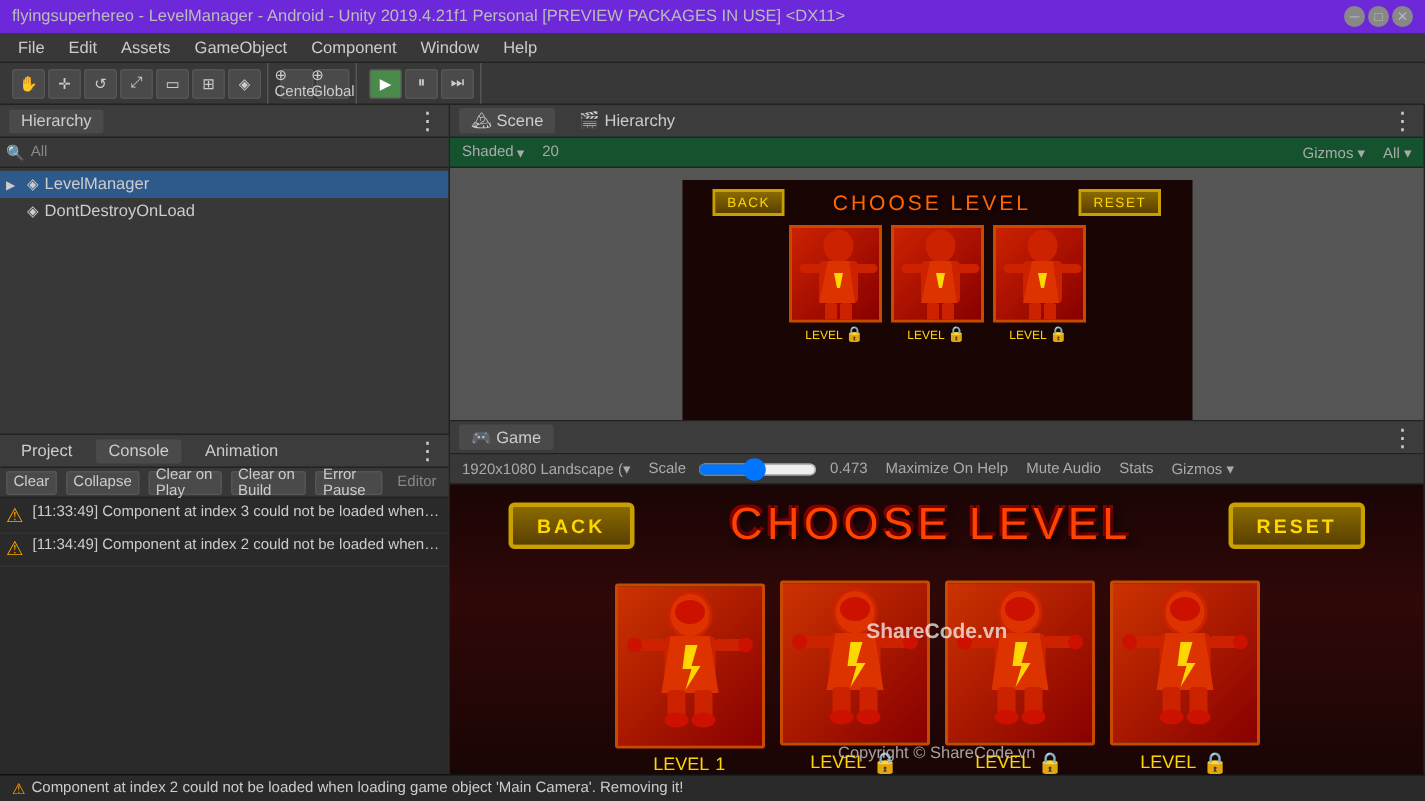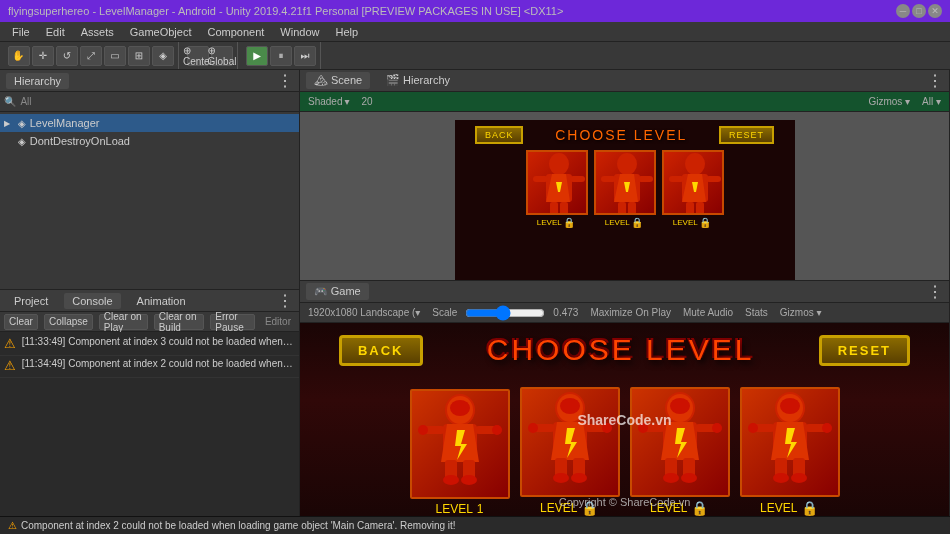--- a/index.html
+++ b/index.html
@@ -613,21 +613,21 @@
           <span>1920x1080 Landscape (▾</span>
         </div>
         <div class="scene-tb-item">
           <span>Scale</span>
         </div>
         <input type="range" min="0" max="1" step="0.01" value="0.47" style="width: 80px;">
         <div class="scene-tb-item">
           <span>0.473</span>
         </div>
         <div class="scene-tb-item">
-          <span>Maximize On Play</span>
+          <span>Maximize On Help</span>
         </div>
         <div class="scene-tb-item">
           <span>Mute Audio</span>
         </div>
         <div class="scene-tb-item">
           <span>Stats</span>
         </div>
         <div class="scene-tb-item">
           <span>Gizmos ▾</span>
         </div>

